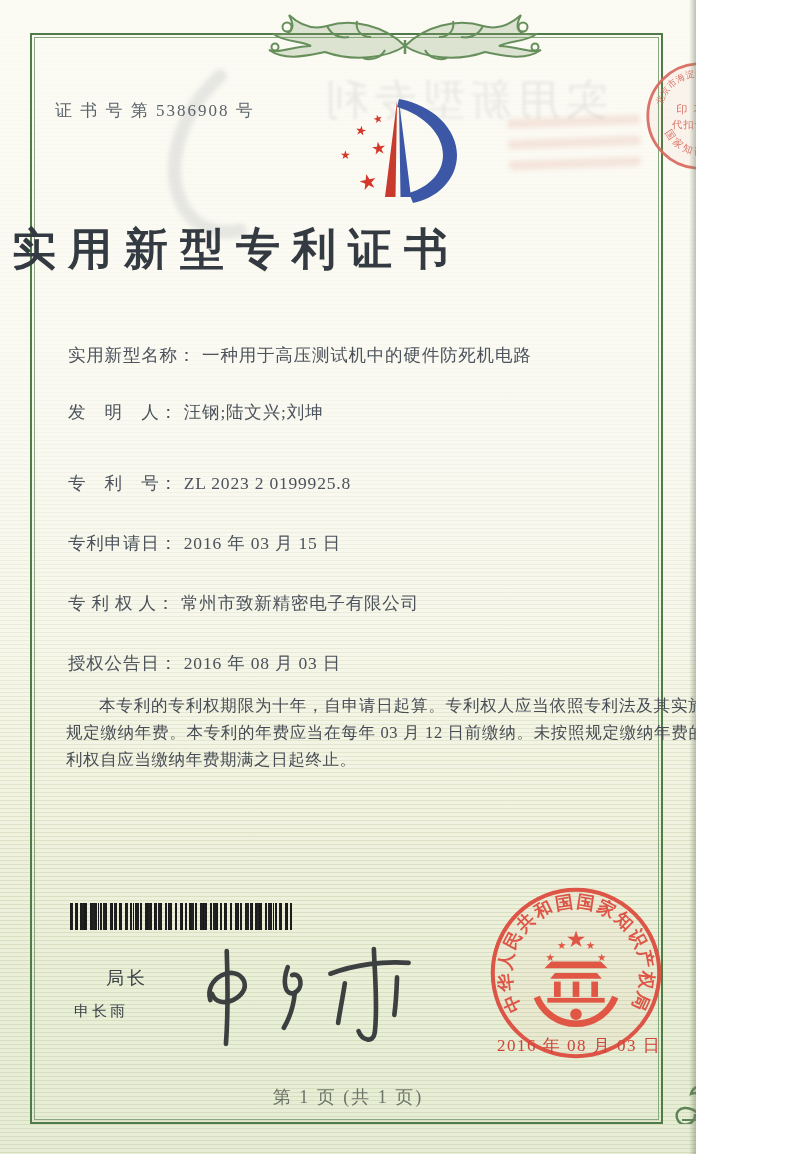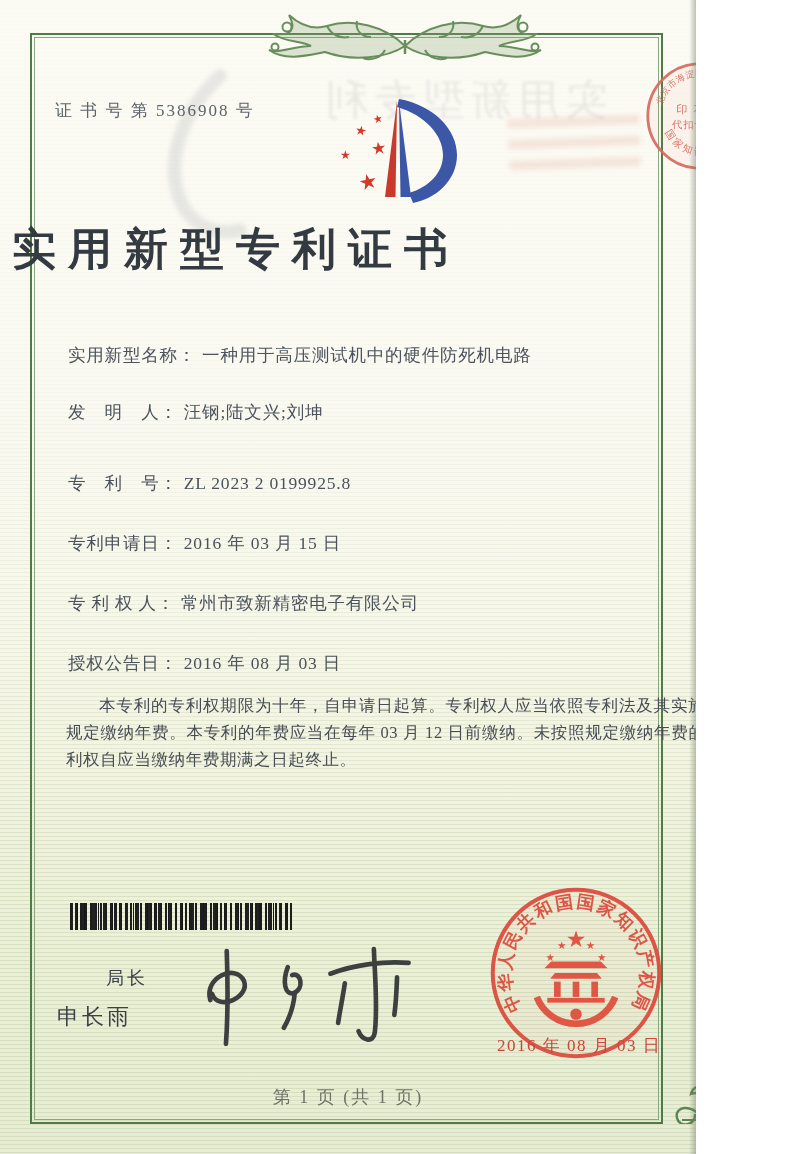--- a/index.html
+++ b/index.html
@@ -61,21 +61,21 @@
     letter-spacing:0.6px; text-align:justify;
   }
   .barcode {
     position:absolute; left:70px; top:903px; width:222px; height:27px; z-index:3;
     background:
       repeating-linear-gradient(90deg,#1d1d1d 0 2px, transparent 2px 5px),
       repeating-linear-gradient(90deg,#161616 0 1px, transparent 1px 7px),
       repeating-linear-gradient(90deg,#222 0 3px, transparent 3px 11px);
   }
   .director-title { position:absolute; left:70px; top:966px; z-index:3; font-size:18px; color:#3c4147; letter-spacing:3px;margin-left:36px; }
-  .director-name  { position:absolute; left:57px; top:1002px; z-index:3; font-size:22px; color:#3c4147; letter-spacing:3px; }
+  .director-name  { position:absolute; left:74px; top:1002px; z-index:3; font-size:15px; color:#3c4147; letter-spacing:3px; }
   .signature { position:absolute; left:182px; top:938px; width:262px; height:116px; z-index:3; transform:rotate(-2deg); }
   .authority-seal { position:absolute; left:487px; top:884px; width:178px; height:178px; z-index:4; opacity:0.93; }
   .seal-date {
     position:absolute; left:497px; top:1034px; z-index:5;
     font-size:17px; color:#cf4338; letter-spacing:1.5px; white-space:nowrap;
   }
   .page-footer {
     position:absolute; left:0; right:0; top:1085px; z-index:3;
     text-align:center; font-size:18px; color:#6e7368; letter-spacing:2px;
   }

